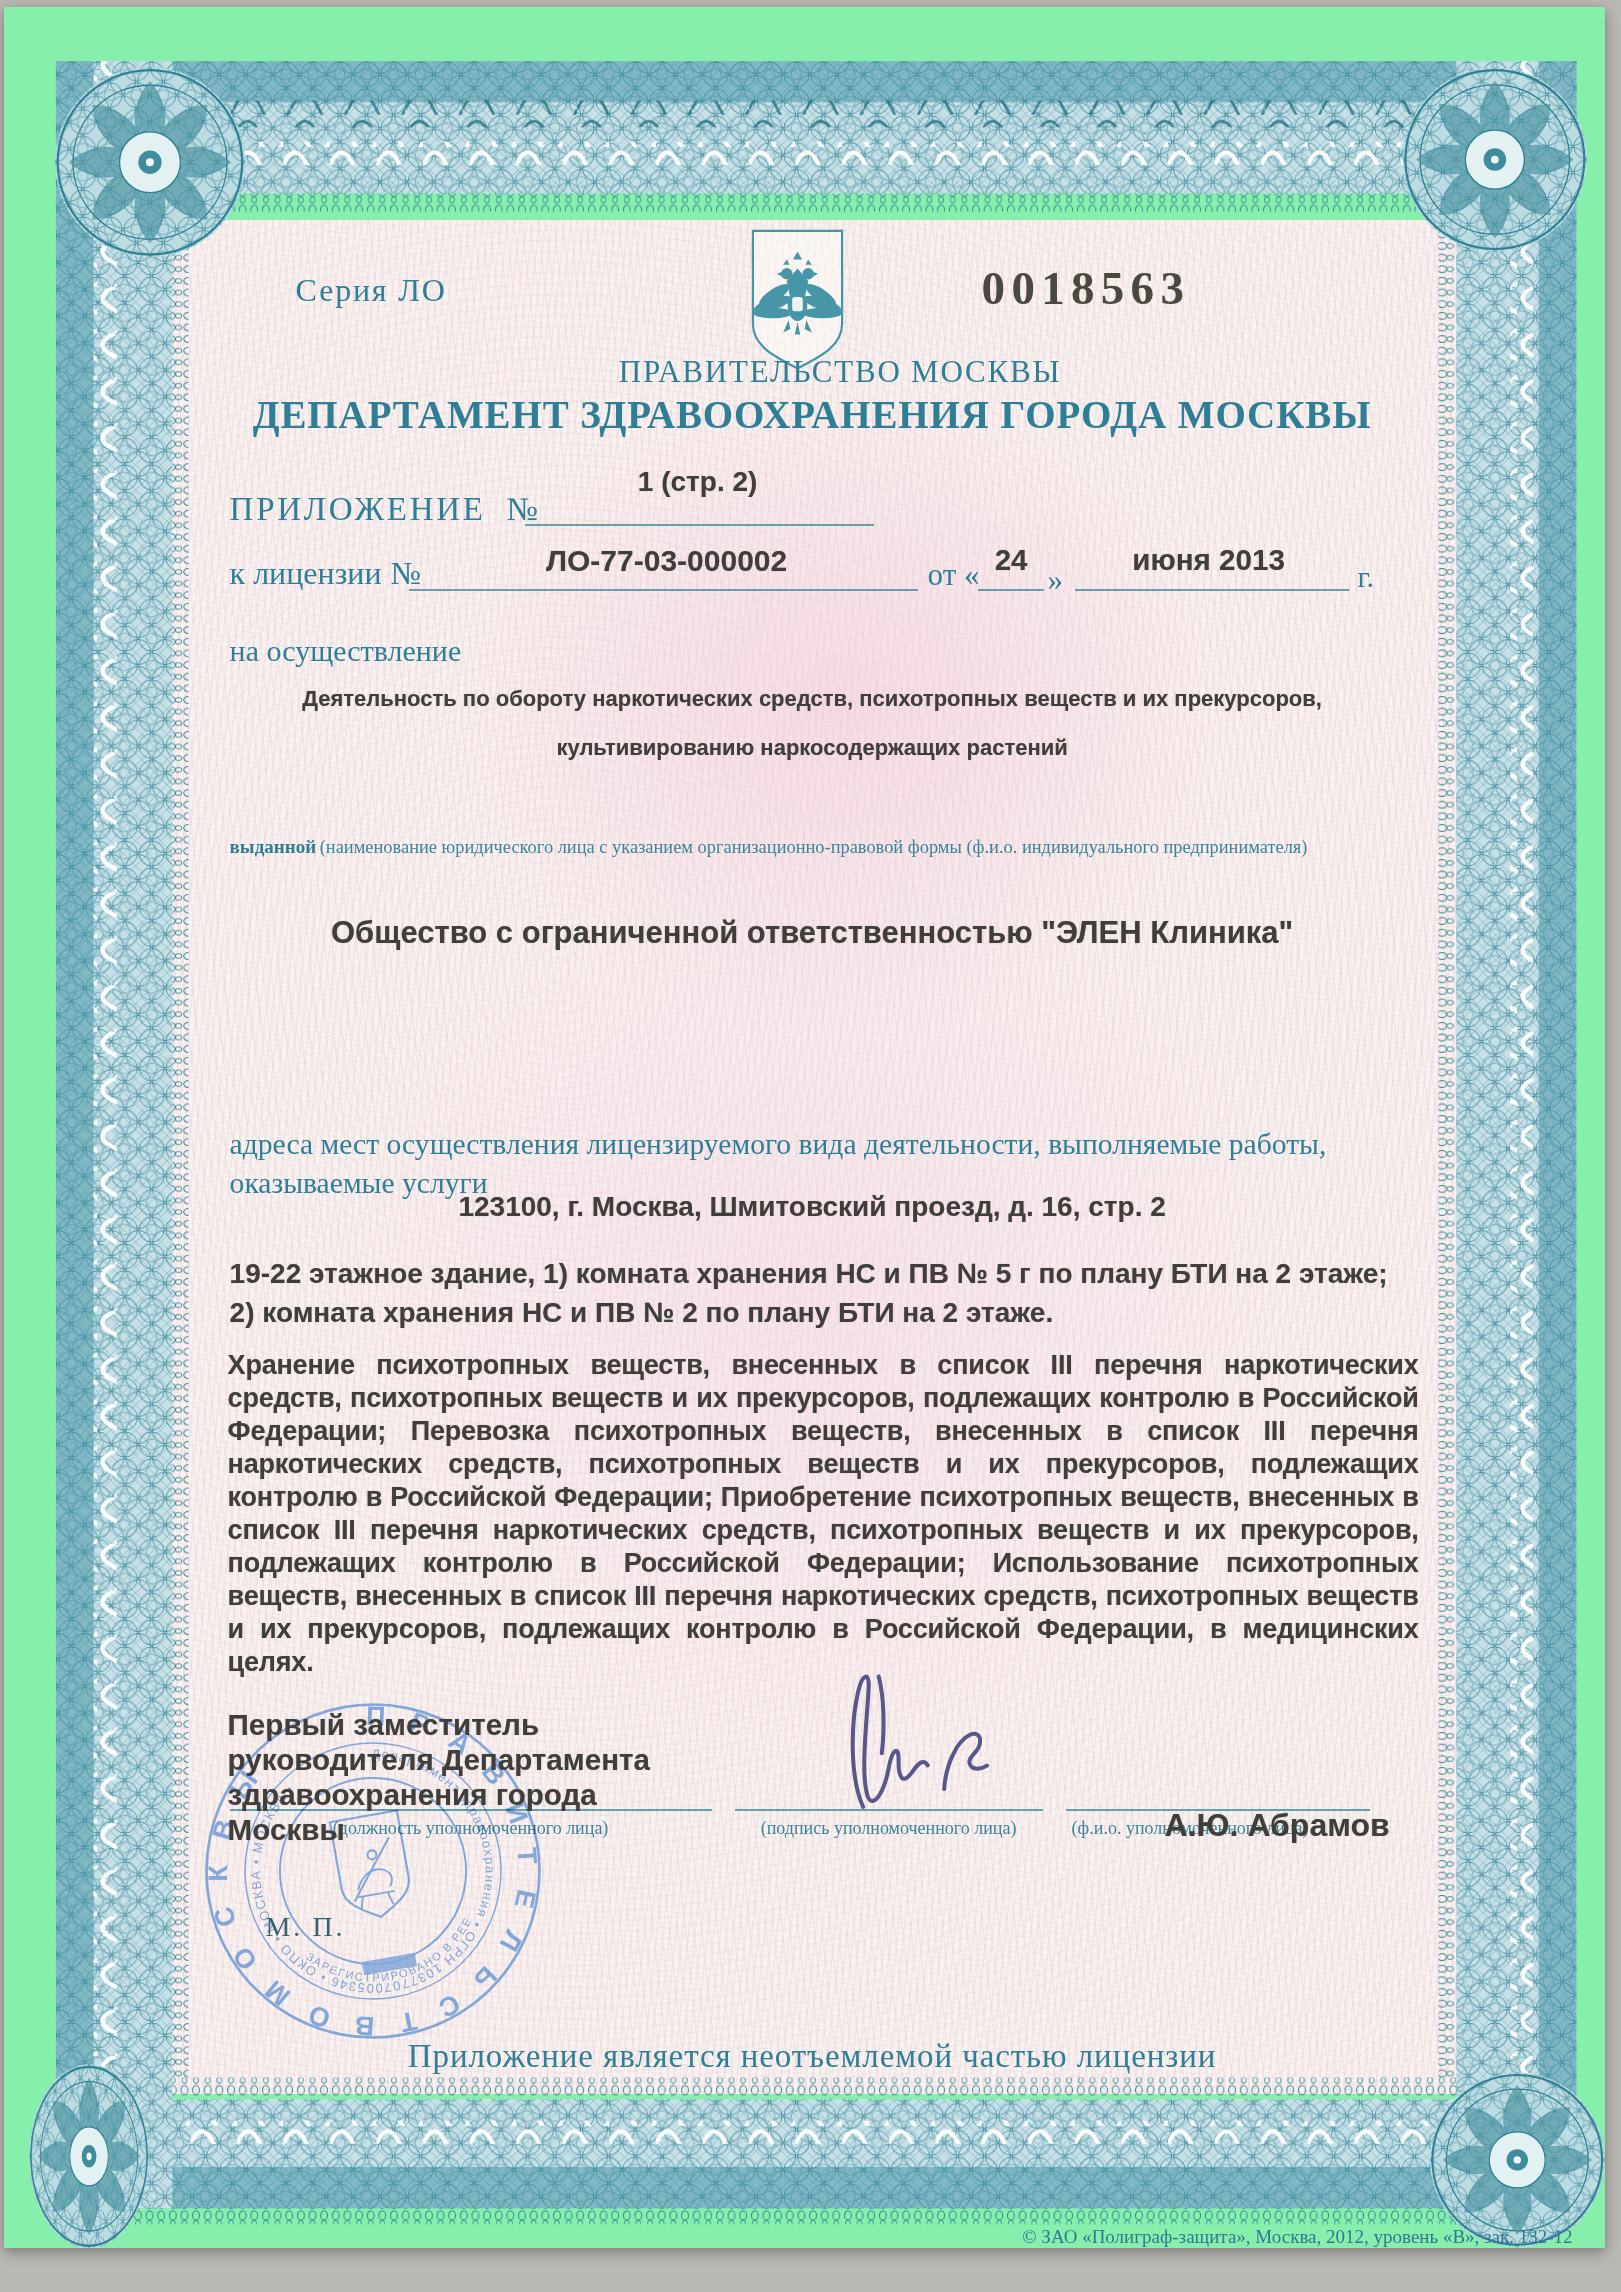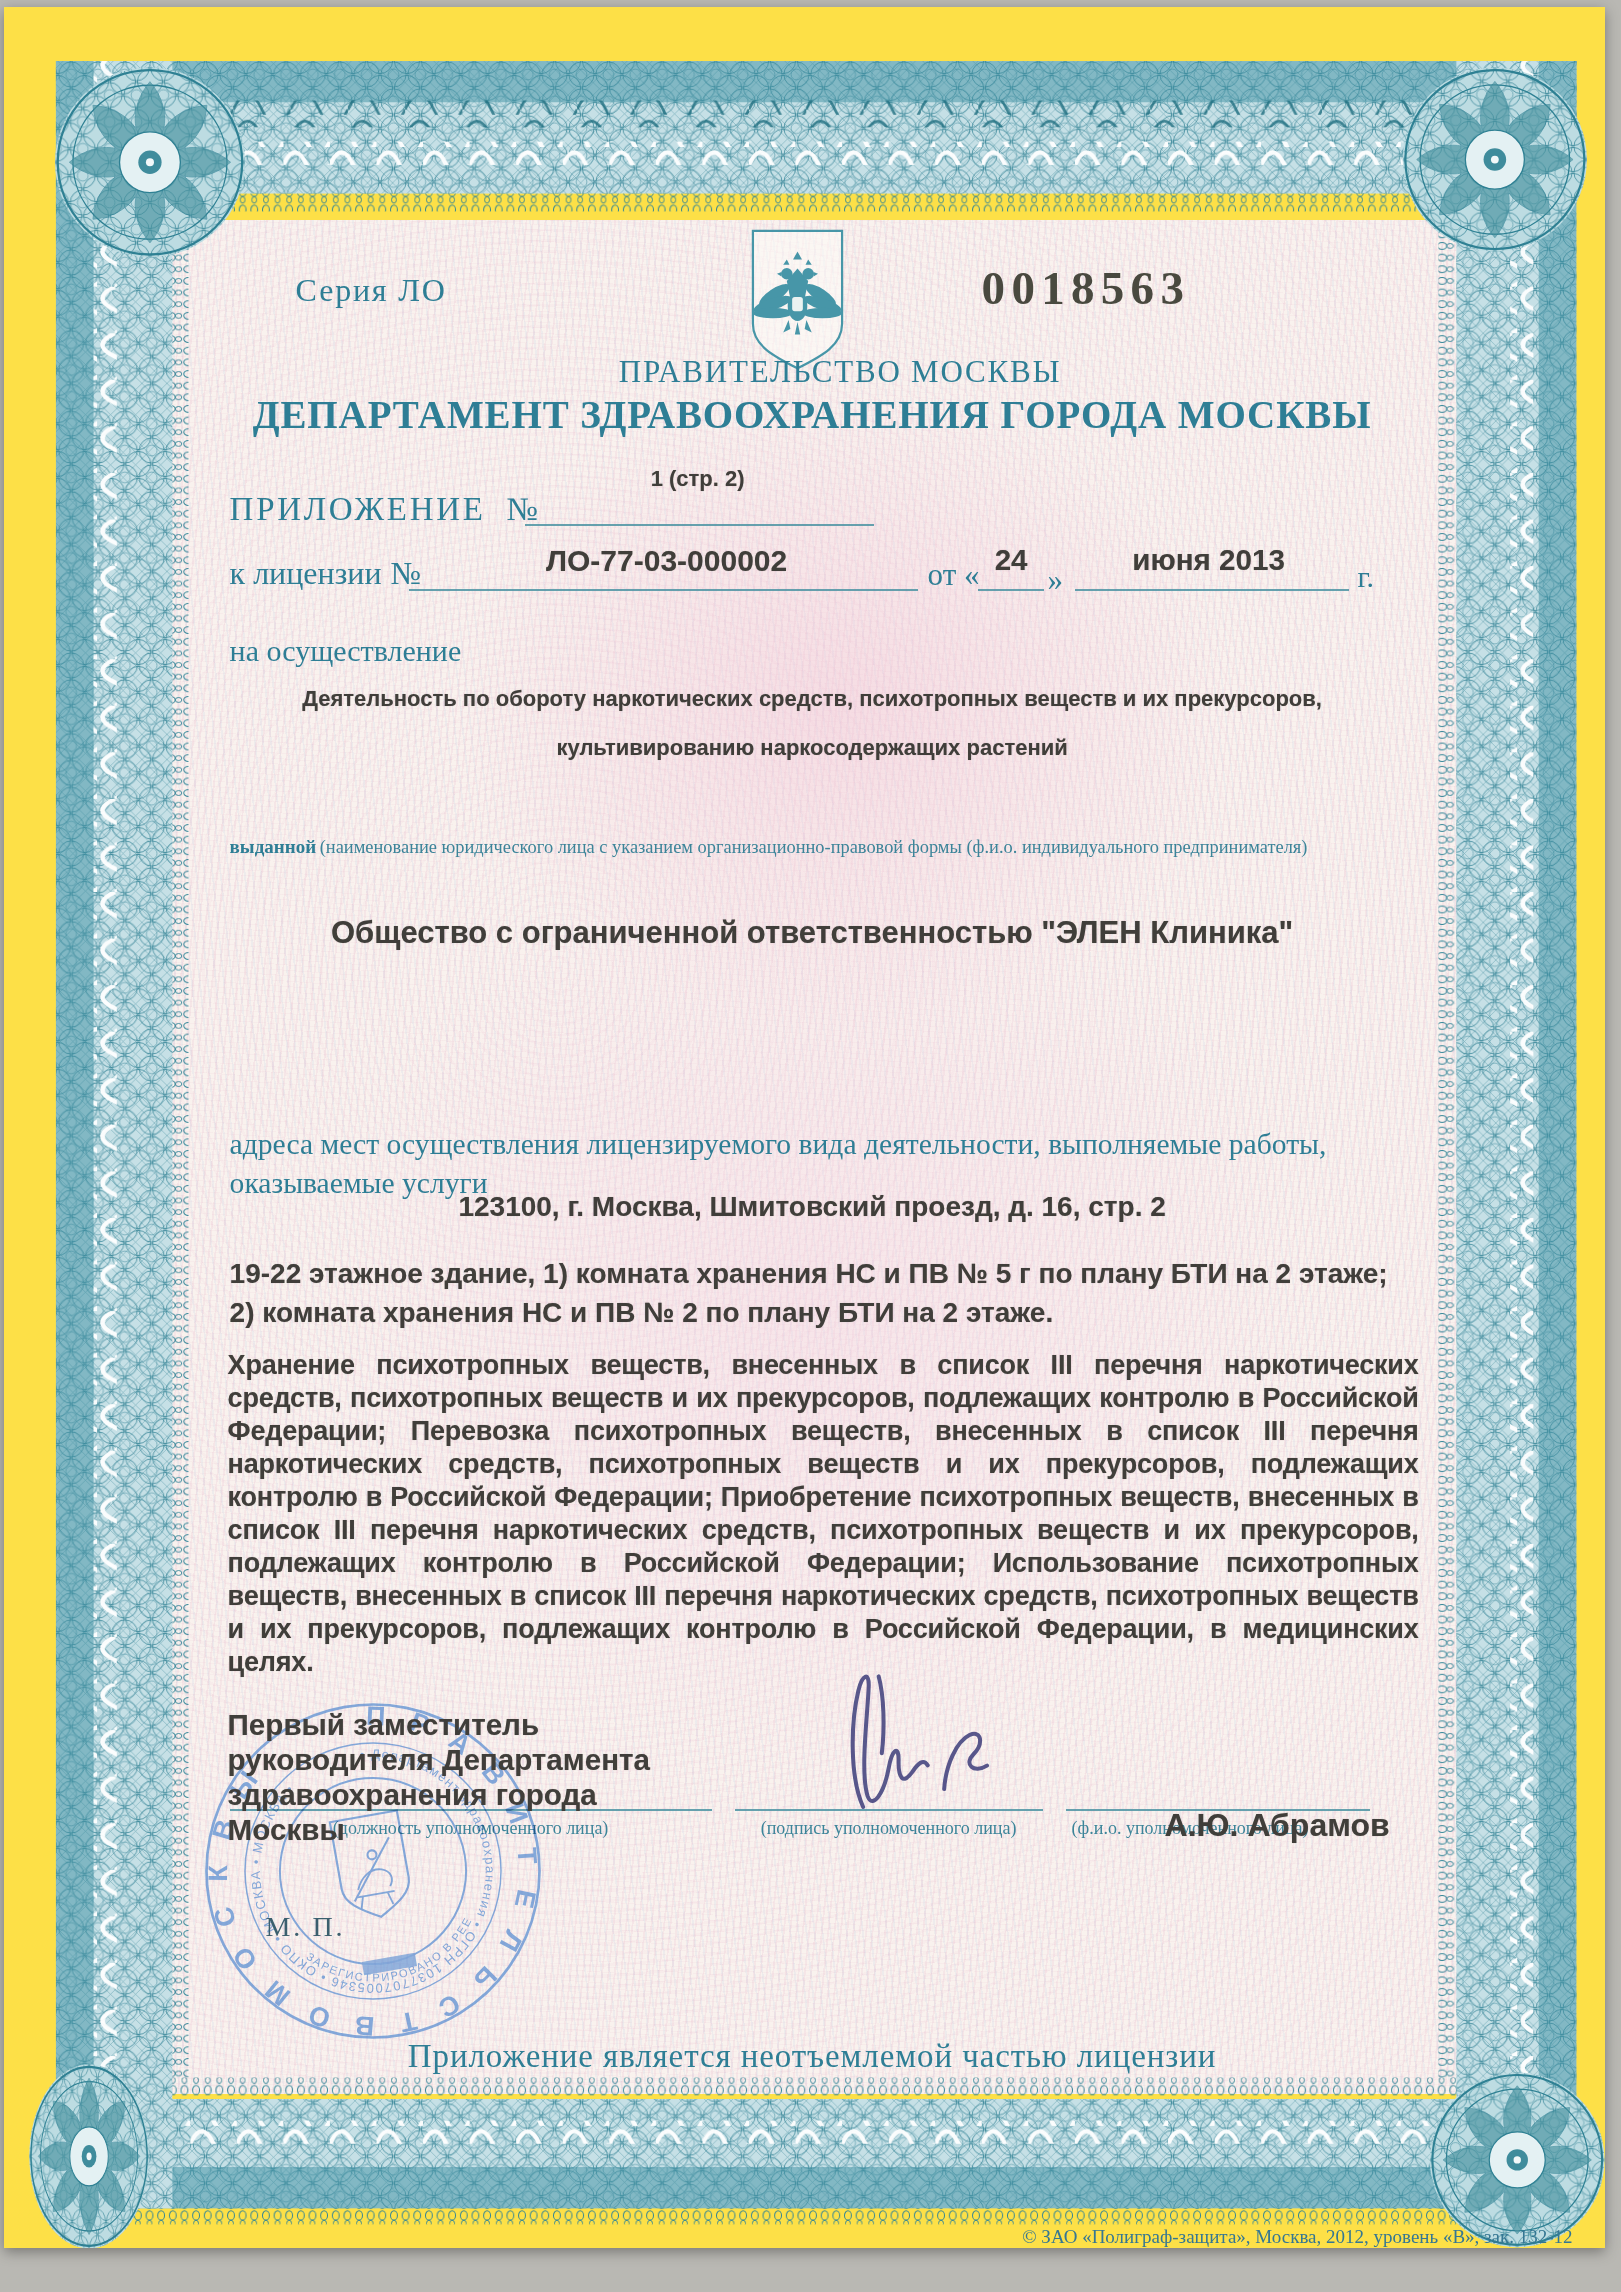--- a/index.html
+++ b/index.html
@@ -1,17 +1,17 @@
 <!DOCTYPE html>
 <html style="font-size:14.3px"><head>
 <meta charset="utf-8">
 <style>
   html,body{margin:0;padding:0;width:1621px;height:2293px;overflow:hidden;background:#b9b8b3;}
   .abs{position:absolute;}
-  #paper{position:absolute;left:3.6px;top:7.2px;width:1601px;height:2241px;background:#fde047;
+  #paper{position:absolute;left:3.6px;top:7.2px;width:1601px;height:2241px;background:#86efac;
          box-shadow:0 3.6px 12.5px rgba(0,0,0,.35);}
   
   #inner-bg{position:absolute;left:167px;top:213px;width:1290px;height:1874px;
     background:
       radial-gradient(ellipse 555px 466px at 52% 26%, rgba(242,198,216,.50), rgba(242,198,216,0) 70%),
       radial-gradient(ellipse 681px 645px at 50% 58%, rgba(244,210,226,.42), rgba(244,210,226,0) 72%),
       repeating-linear-gradient(96deg, rgba(222,158,188,.14) 0 1.8px, transparent 1.8px 6.3px),
       repeating-linear-gradient(84deg, rgba(150,182,222,.11) 0 1.8px, transparent 1.8px 8px),
       repeating-linear-gradient(4deg, rgba(228,178,198,.10) 0 0.9px, transparent 0.9px 5.4px),
       repeating-radial-gradient(circle at 30% 40%, rgba(233,188,208,.10) 0 2.7px, transparent 2.7px 10.7px),
@@ -162,21 +162,21 @@
     </svg>
 
     <div class="abs" style="left:978px;top:254px;font-family:'Liberation Serif','DejaVu Serif',serif;font-weight:600;
                 font-size:47px;letter-spacing:6.3px;color:#49493f;">0018563</div>
 
     <div class="abs teal center" style="left:170px;top:347px;width:1277px;font-size:31px;letter-spacing:1.8px;padding-left:28px;">ПРАВИТЕЛЬСТВО МОСКВЫ</div>
     <div class="abs teal center" style="left:170px;top:385px;width:1277px;font-size:39px;font-weight:700;letter-spacing:0.9px;">ДЕПАРТАМЕНТ ЗДРАВООХРАНЕНИЯ ГОРОДА МОСКВЫ</div>
 
     <div class="abs teal" style="left:226px;top:484px;font-size:33px;letter-spacing:2.7px;">ПРИЛОЖЕНИЕ</div>
     <div class="abs teal" style="left:503px;top:484px;font-size:33px;">№</div>
-    <div class="abs fill center" style="left:524px;top:459px;width:340px;font-size:22px;">1 (стр. 2)</div>
+    <div class="abs fill center" style="left:524px;top:459px;width:340px;font-size:28px;">1 (стр. 2)</div>
     <div class="rule" style="left:521px;top:517px;width:349px;"></div>
 
     <div class="abs teal" style="left:226px;top:548px;font-size:32px;">к лицензии</div>
     <div class="abs teal" style="left:387px;top:548px;font-size:32px;">№</div>
     <div class="abs fill center" style="left:412px;top:537px;width:502px;font-size:30px;">ЛО-77-03-000002</div>
     <div class="rule" style="left:405px;top:582px;width:509px;"></div>
     <div class="abs teal" style="left:924px;top:550px;font-size:31px;">от «</div>
     <div class="abs fill center" style="left:978px;top:536px;width:59px;font-size:29.6px;">24</div>
     <div class="rule" style="left:974px;top:582px;width:66px;"></div>
     <div class="abs teal" style="left:1044px;top:555px;font-size:31px;">»</div>

